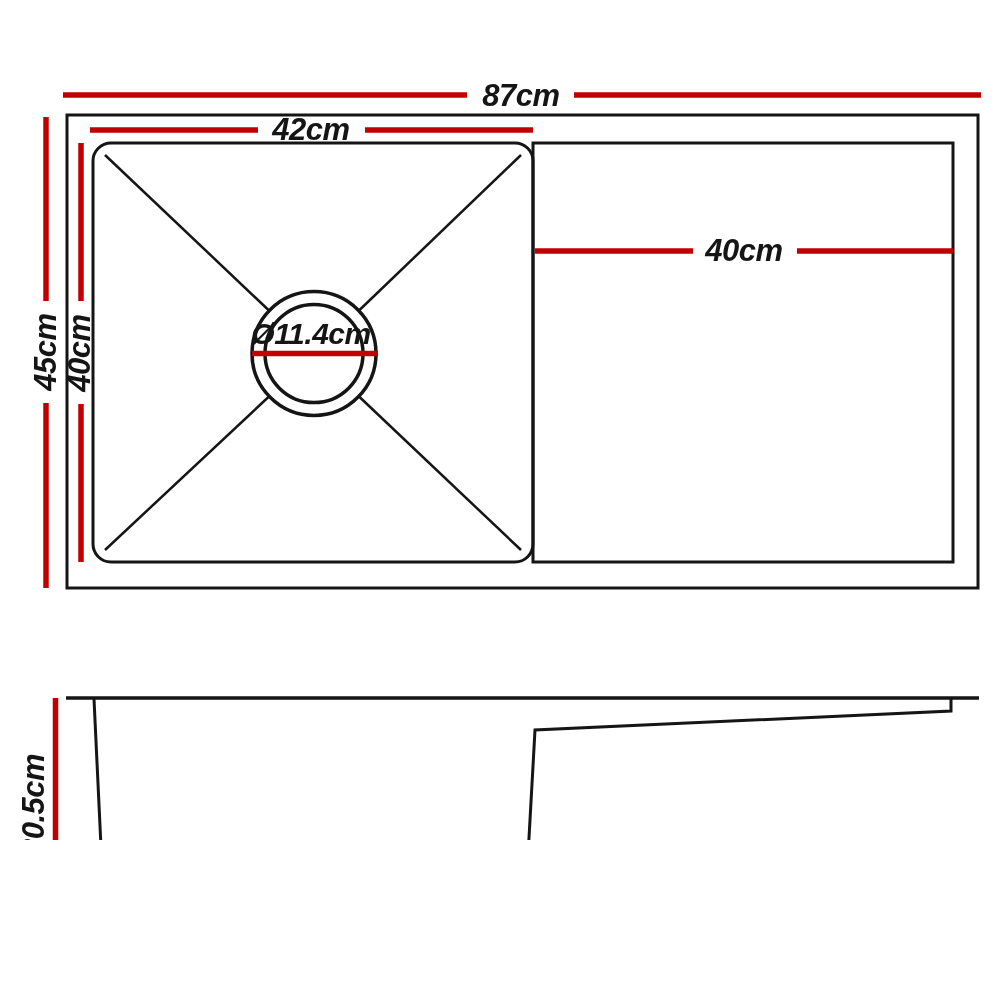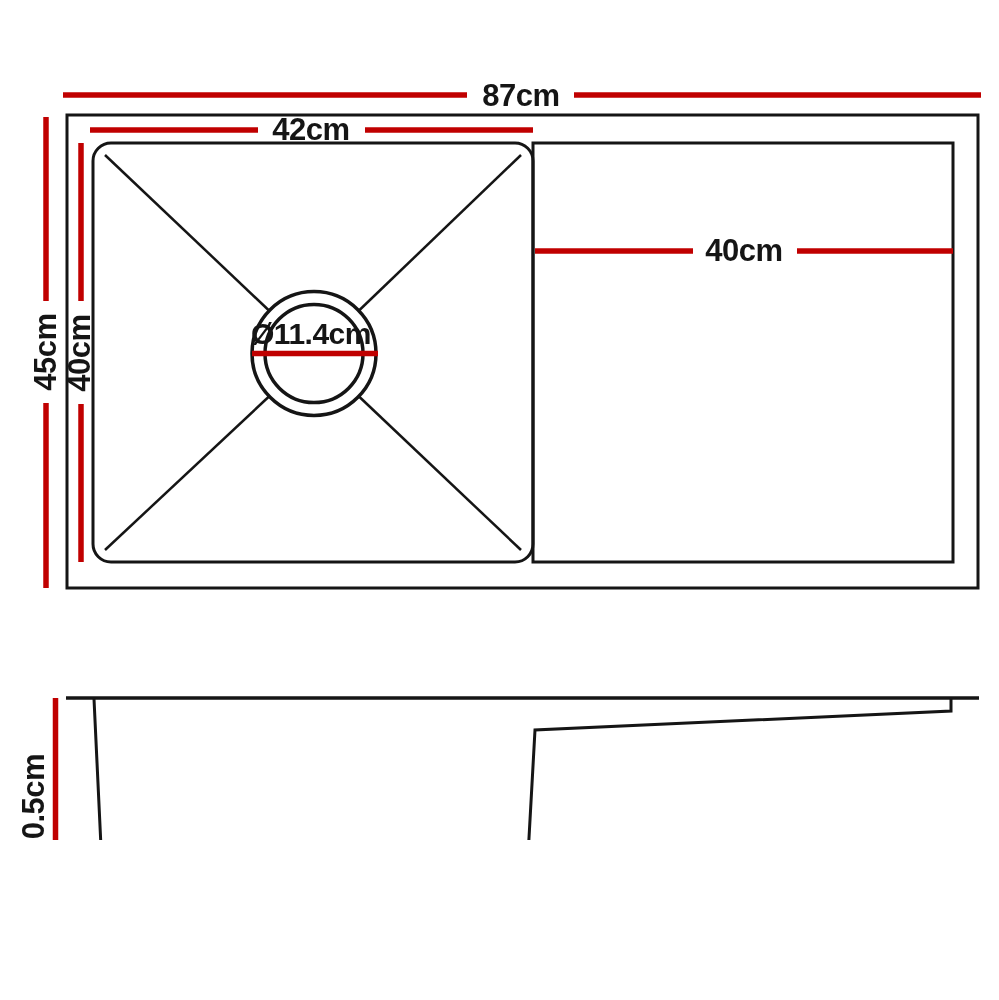--- a/index.html
+++ b/index.html
@@ -6,20 +6,21 @@
     --red:#c00000;
     --black:#151515;
     --bg:#ffffff;
   }
   html,body{margin:0;padding:0;background:var(--bg);}
   .canvas{
     position:relative;
     width:999px;height:840px;
     background:var(--bg);
     overflow:hidden;
+    font-style:italic;
   }
   svg{display:block;}
   .outline{fill:none;stroke:var(--black);stroke-width:3;}
   .outline-thin{fill:none;stroke:var(--black);stroke-width:2.5;}
   .outline-xthin{fill:none;stroke:var(--black);stroke-width:2;}
   .rim{fill:none;stroke:var(--black);stroke-width:3.5;}
   .circle{fill:none;stroke:var(--black);stroke-width:3.5;}
   .dim{stroke:var(--red);stroke-width:5.5;fill:none;}
   text{
     font-family:"Liberation Sans","DejaVu Sans",sans-serif;

